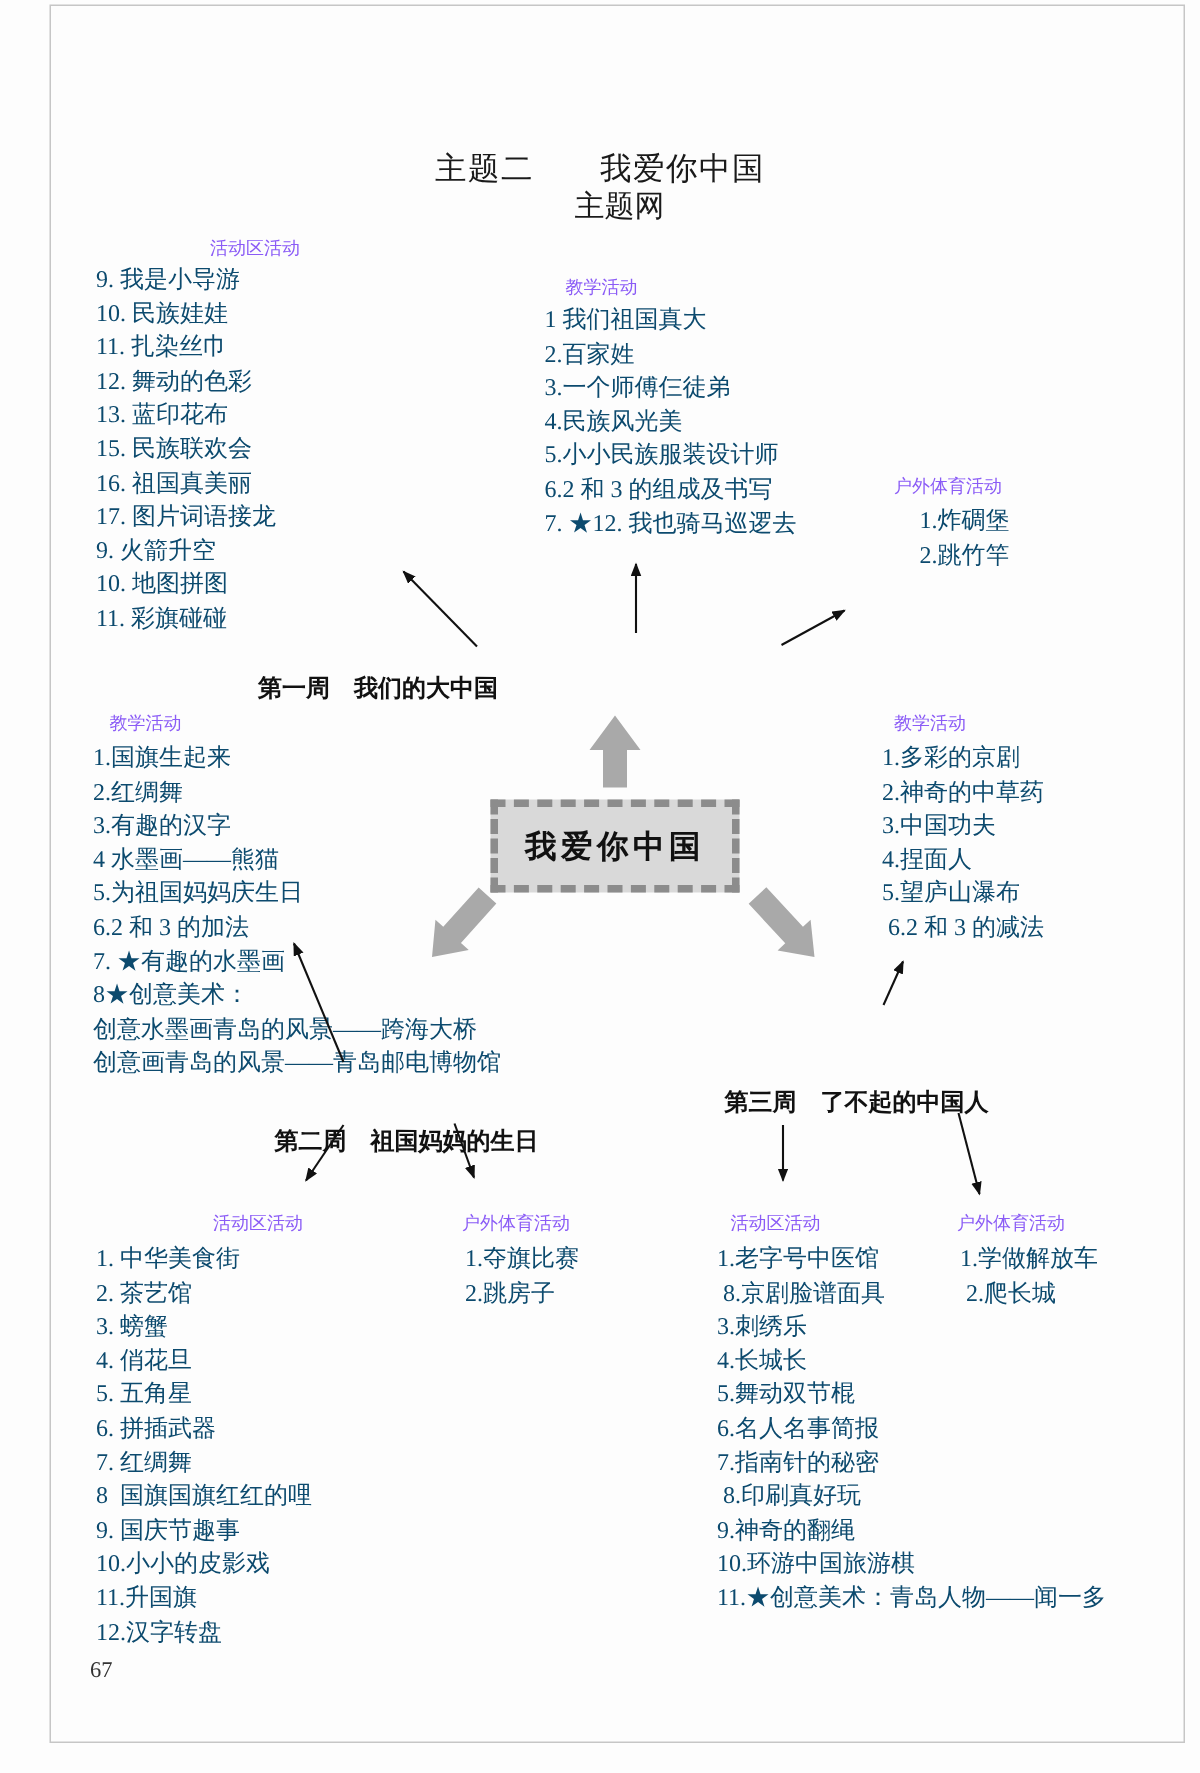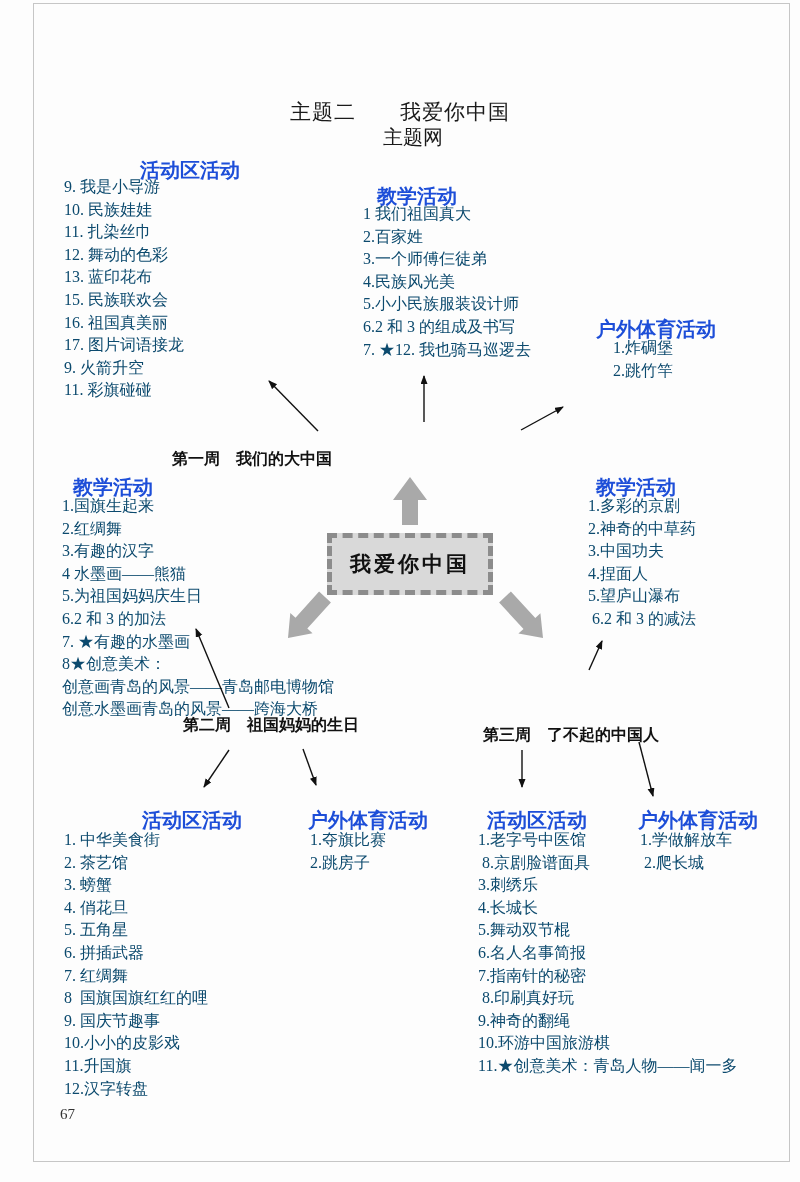--- a/index.html
+++ b/index.html
@@ -5,21 +5,21 @@
   html,body{margin:0;padding:0;}
   body{width:800px;height:1182px;position:relative;background:#fdfdfd;overflow:hidden;
        font-family:"Liberation Serif","DejaVu Serif",serif;color:#222;}
   .frame{position:absolute;left:33px;top:3px;width:755px;height:1157px;
          border:1px solid #c6c6c6;pointer-events:none;}
   .title{position:absolute;top:74px;left:0;width:800px;text-align:center;
          font-size:21px;letter-spacing:1px;color:#1a1a1a;margin-top:24px;}
   .subtitle{position:absolute;top:124px;left:0;width:770px;text-align:center;
          font-size:20px;color:#1a1a1a;margin-left:28px;}
   .hdr{position:absolute;font-family:"Liberation Sans","DejaVu Sans",sans-serif;
-       font-weight:bold;font-size:20px;color:#1d4ed8;white-space:pre;}
+       font-weight:normal;font-size:12px;color:#8b5cf6;white-space:pre;}
   .week{position:absolute;font-family:"Liberation Sans","DejaVu Sans",sans-serif;
        font-weight:bold;font-size:16px;color:#111;white-space:pre;}
   .list{position:absolute;font-size:16px;color:#0c4a6e;}
   .list .line{line-height:22.6px;white-space:pre;}
   .center-box{position:absolute;left:327px;top:533px;width:166px;height:62px;
        background:#d9d9d9;border:5px dashed #8c8c8c;box-sizing:border-box;
        display:flex;align-items:center;justify-content:center;}
   .center-box span{font-family:"Liberation Sans","DejaVu Sans",sans-serif;
        font-weight:bold;font-size:21px;letter-spacing:3px;color:#111;}
   .overlay{position:absolute;left:0;top:0;pointer-events:none;}
@@ -37,20 +37,21 @@
 <div class="list" style="left:64px;top:176px;width:270px">
     <div class="line">9. 我是小导游</div>
     <div class="line">10. 民族娃娃</div>
     <div class="line">11. 扎染丝巾</div>
     <div class="line">12. 舞动的色彩</div>
     <div class="line">13. 蓝印花布</div>
     <div class="line">15. 民族联欢会</div>
     <div class="line">16. 祖国真美丽</div>
     <div class="line">17. 图片词语接龙</div>
     <div class="line">9. 火箭升空</div>
+    <div class="line">10. 地图拼图</div>
     <div class="line">11. 彩旗碰碰</div>
   </div>
 
 <div class="hdr" style="left:377px;top:183px">教学活动</div>
 <div class="list" style="left:363px;top:203px;width:250px">
     <div class="line">1 我们祖国真大</div>
     <div class="line">2.百家姓</div>
     <div class="line">3.一个师傅仨徒弟</div>
     <div class="line">4.民族风光美</div>
     <div class="line">5.小小民族服装设计师</div>
@@ -69,39 +70,39 @@
 <div class="hdr" style="left:73px;top:474px">教学活动</div>
 <div class="list" style="left:62px;top:495px;width:340px">
     <div class="line">1.国旗生起来</div>
     <div class="line">2.红绸舞</div>
     <div class="line">3.有趣的汉字</div>
     <div class="line">4 水墨画——熊猫</div>
     <div class="line">5.为祖国妈妈庆生日</div>
     <div class="line">6.2 和 3 的加法</div>
     <div class="line">7. ★有趣的水墨画</div>
     <div class="line">8★创意美术：</div>
+    <div class="line">创意水墨画青岛的风景——跨海大桥</div>
     <div class="line">创意画青岛的风景——青岛邮电博物馆</div>
-    <div class="line">创意水墨画青岛的风景——跨海大桥</div>
   </div>
 
 <div class="hdr" style="left:596px;top:474px">教学活动</div>
 <div class="list" style="left:588px;top:495px;width:190px">
     <div class="line">1.多彩的京剧</div>
     <div class="line">2.神奇的中草药</div>
     <div class="line">3.中国功夫</div>
     <div class="line">4.捏面人</div>
     <div class="line">5.望庐山瀑布</div>
     <div class="line"> 6.2 和 3 的减法</div>
   </div>
 
 <div class="center-box">
   <span>我爱你中国</span>
 </div>
 
-<div class="week" style="left:183px;top:715px">第二周　祖国妈妈的生日</div>
+<div class="week" style="left:183px;top:751px">第二周　祖国妈妈的生日</div>
 <div class="week" style="left:483px;top:725px">第三周　了不起的中国人</div>
 
 <div class="hdr" style="left:142px;top:807px">活动区活动</div>
 <div class="list" style="left:64px;top:829px;width:280px">
     <div class="line">1. 中华美食街</div>
     <div class="line">2. 茶艺馆</div>
     <div class="line">3. 螃蟹</div>
     <div class="line">4. 俏花旦</div>
     <div class="line">5. 五角星</div>
     <div class="line">6. 拼插武器</div>

